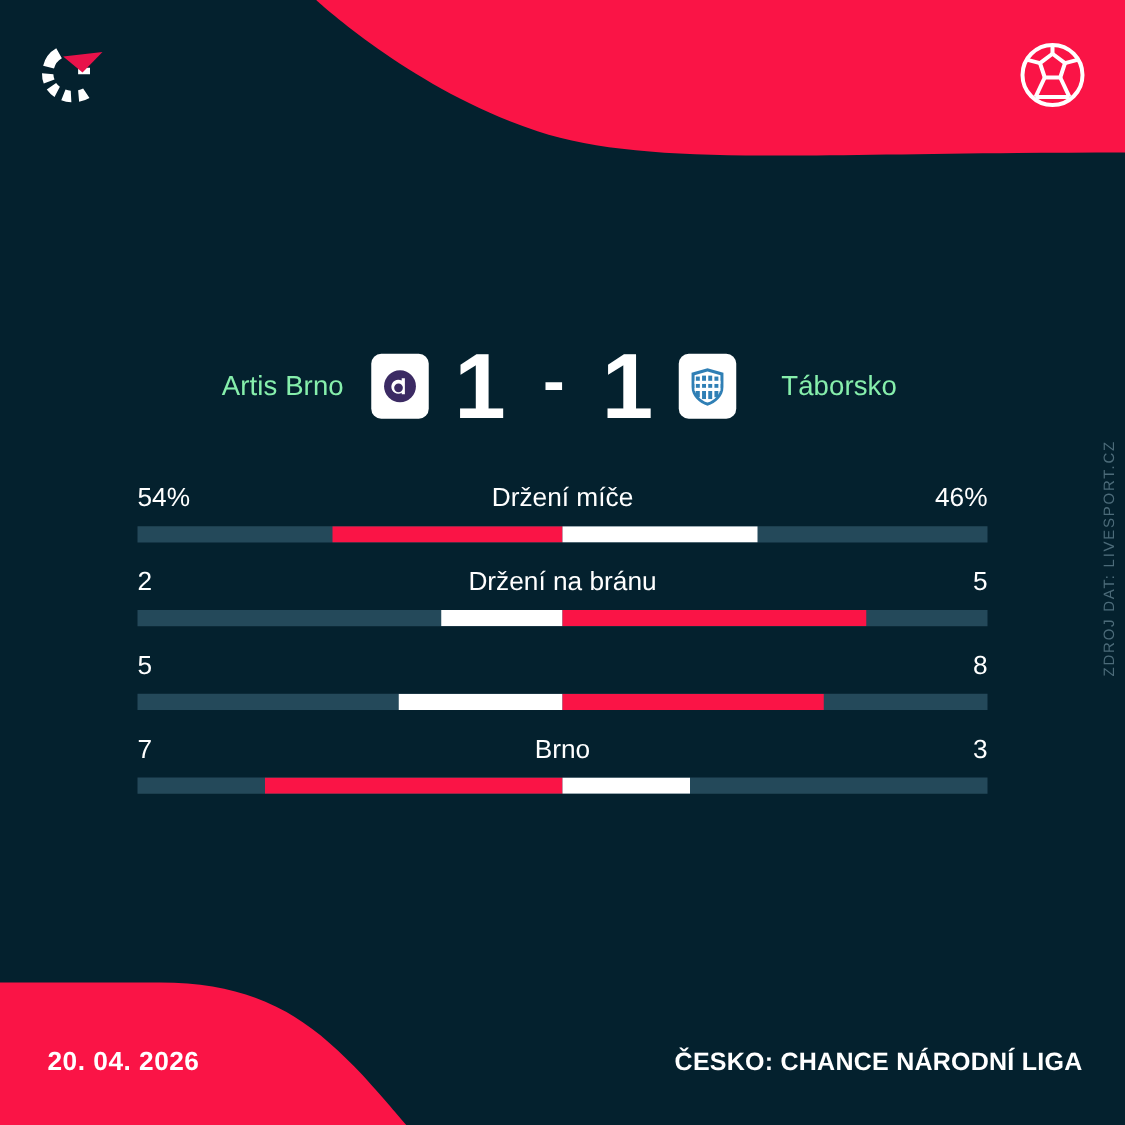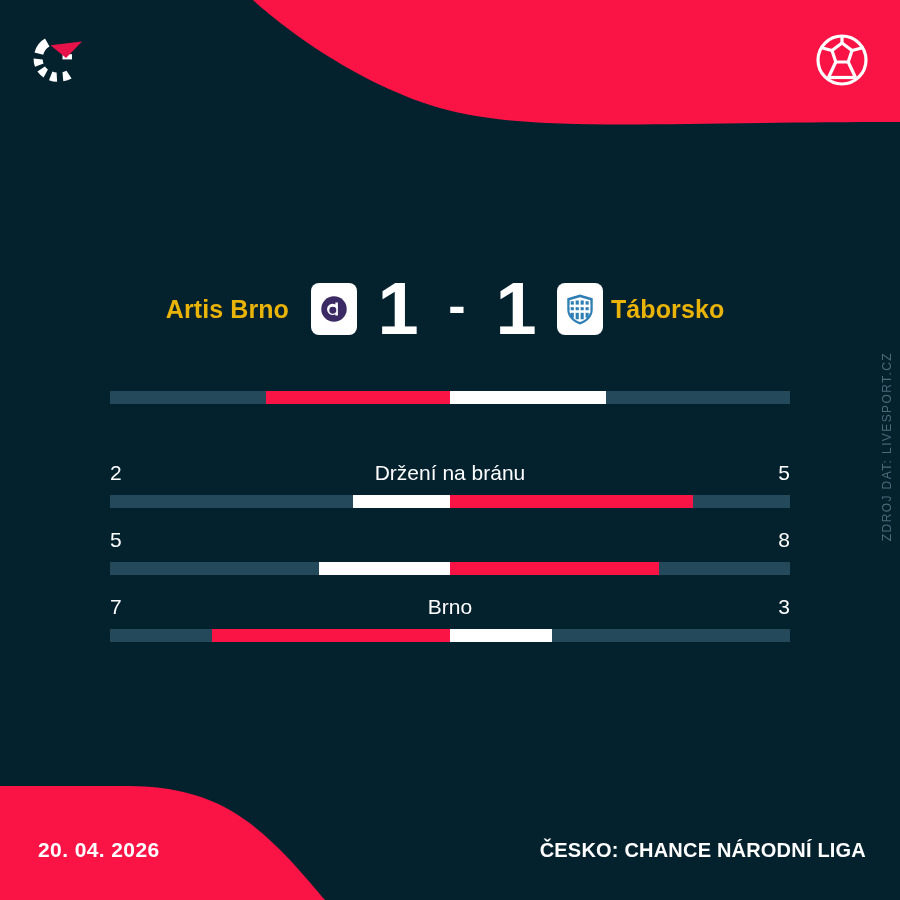--- a/index.html
+++ b/index.html
@@ -58,35 +58,35 @@
     position: absolute;
     top: 270px;
     left: 0;
     width: 900px;
     height: 78px;
     display: flex;
     align-items: center;
     justify-content: center;
   }
   .team-name {
-    color: #eab308;
-    font-size: 25px;
-    font-weight: 700;
+    color: #86efac;
+    font-size: 22px;
+    font-weight: 400;
     letter-spacing: 0.1px;
     white-space: nowrap;
   }
   .team-name.home {
     width: 160px;
     text-align: right;
     padding-right: 22px;
   }
   .team-name.away {
     width: 160px;
     text-align: left;
-    padding-left: 8px;
+    padding-left: 36px;
   }
   .crest {
     width: 46px;
     height: 52px;
     background: #ffffff;
     border-radius: 8px;
     display: flex;
     align-items: center;
     justify-content: center;
     flex: none;
@@ -285,20 +285,25 @@
         <rect x="6.2" y="23" width="27.6" height="3.4" fill="#ffffff"></rect>
       </svg>
     </div>
 
     <div class="team-name away">Táborsko</div>
   </div>
 
   <div class="stats">
 
     <div class="stat-row">
+      <div class="stat-head">
+        <div class="stat-val">54%</div>
+        <div class="stat-label">Držení míče</div>
+        <div class="stat-val right">46%</div>
+      </div>
       <div class="bar-track">
         <div class="bar-fill home" style="left: 156.4px; width: 183.6px; background: rgb(250, 20, 70);"></div>
         <div class="bar-fill away" style="left: 340px; width: 156.4px; background: rgb(255, 255, 255);"></div>
       </div>
     </div>
 
     <div class="stat-row">
       <div class="stat-head">
         <div class="stat-val">2</div>
         <div class="stat-label">Držení na bránu</div>

